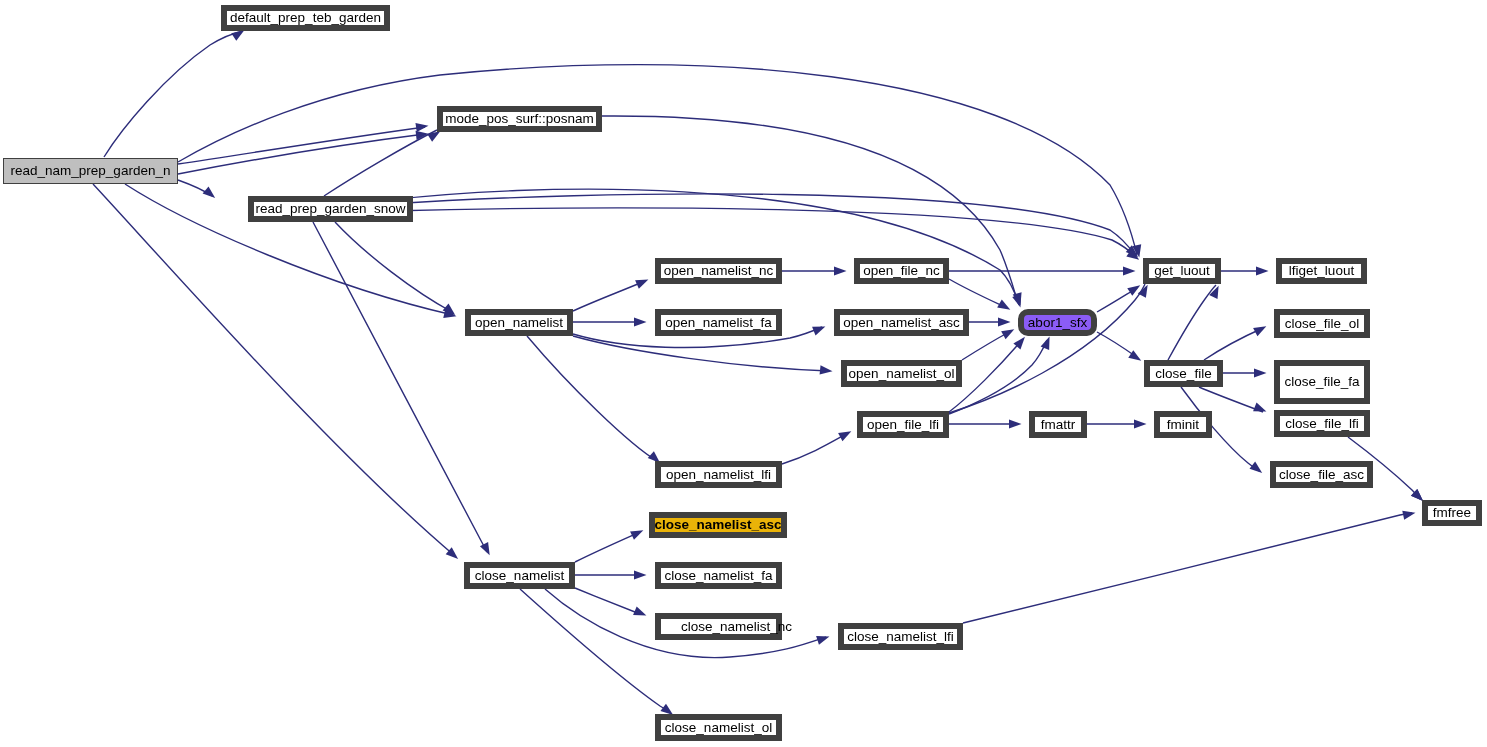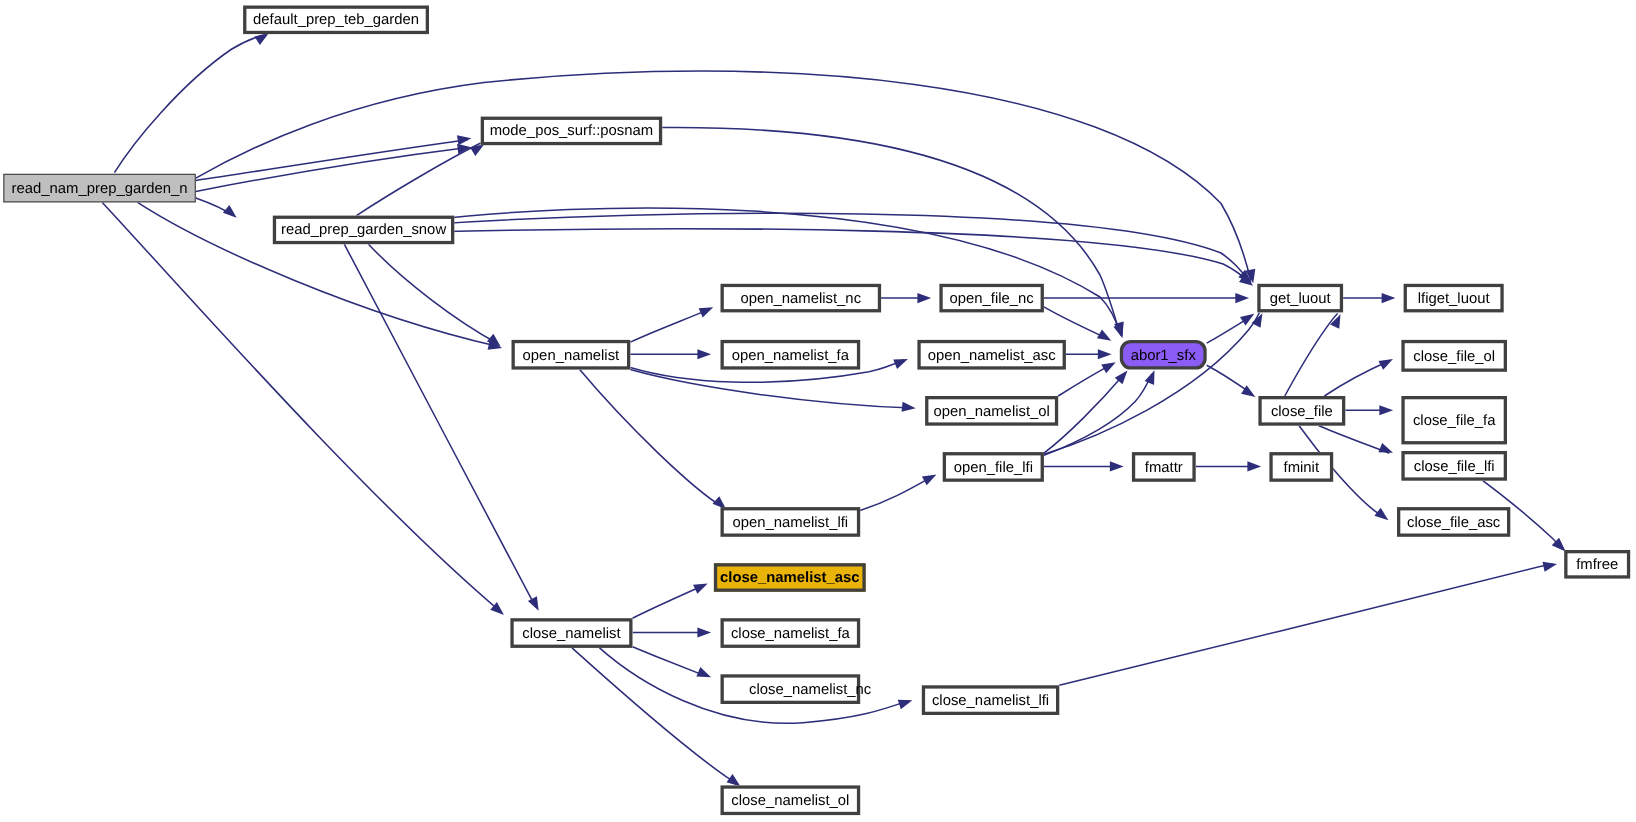--- a/index.html
+++ b/index.html
@@ -8,21 +8,21 @@
     width:1487px;
     height:747px;
     background:#ffffff;
     font-family:"Liberation Sans","DejaVu Sans",sans-serif;
     overflow:hidden;
   }
   #edges{position:absolute;left:0;top:0;width:1487px;height:747px;pointer-events:none;}
   .node{
     position:absolute;
     box-sizing:border-box;
-    border:3px solid #eab308;
+    border:6px solid #eab308;
     background:#ffffff;
     color:#000000;
     font-size:13.5px;
     line-height:1;
     display:flex;
     align-items:center;
     justify-content:center;
     white-space:nowrap;
     letter-spacing:0px;
   }
@@ -147,21 +147,21 @@
       </div>
       <div class="node" style="left: 437px; top: 106px; width: 165px; height: 26px; background: rgb(255, 255, 255); border-color: rgb(64, 64, 64);">
         <span class="node-label">mode_pos_surf::posnam</span>
       </div>
       <div class="node" style="left: 224px; top: 196px; width: 165px; height: 26px; background: rgb(255, 255, 255); border-color: rgb(64, 64, 64); margin-left: 24px;">
         <span class="node-label">read_prep_garden_snow</span>
       </div>
       <div class="node" style="left: 465px; top: 309px; width: 108px; height: 27px; background: rgb(255, 255, 255); border-color: rgb(64, 64, 64);">
         <span class="node-label">open_namelist</span>
       </div>
-      <div class="node" style="left: 655px; top: 258px; width: 146px; height: 26px; background: rgb(255, 255, 255); border-color: rgb(64, 64, 64);">
+      <div class="node" style="left: 655px; top: 258px; width: 127px; height: 26px; background: rgb(255, 255, 255); border-color: rgb(64, 64, 64);">
         <span class="node-label">open_namelist_nc</span>
       </div>
       <div class="node" style="left: 655px; top: 309px; width: 127px; height: 27px; background: rgb(255, 255, 255); border-color: rgb(64, 64, 64);">
         <span class="node-label">open_namelist_fa</span>
       </div>
       <div class="node" style="left: 655px; top: 461px; width: 127px; height: 27px; background: rgb(255, 255, 255); border-color: rgb(64, 64, 64);">
         <span class="node-label">open_namelist_lfi</span>
       </div>
       <div class="node" style="left: 854px; top: 258px; width: 95px; height: 26px; background: rgb(255, 255, 255); border-color: rgb(64, 64, 64);">
         <span class="node-label">open_file_nc</span>

